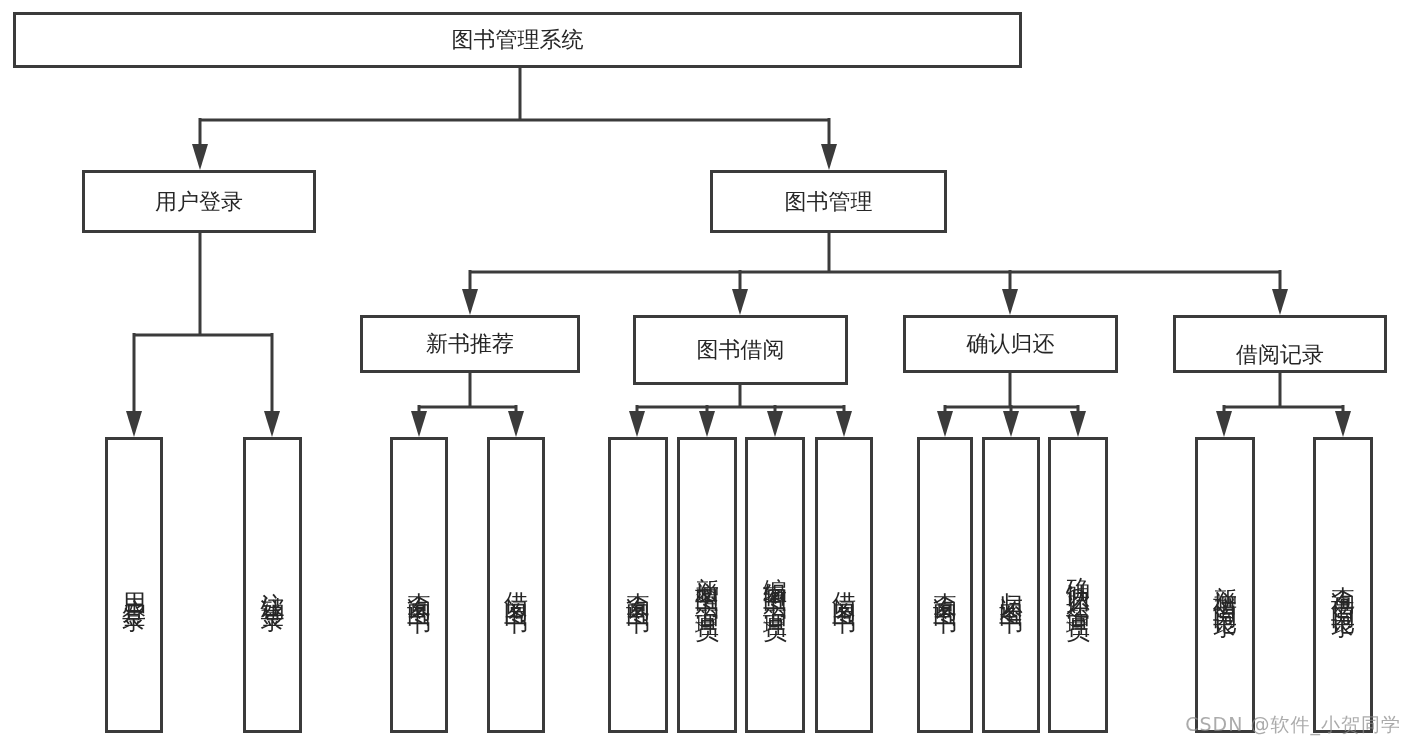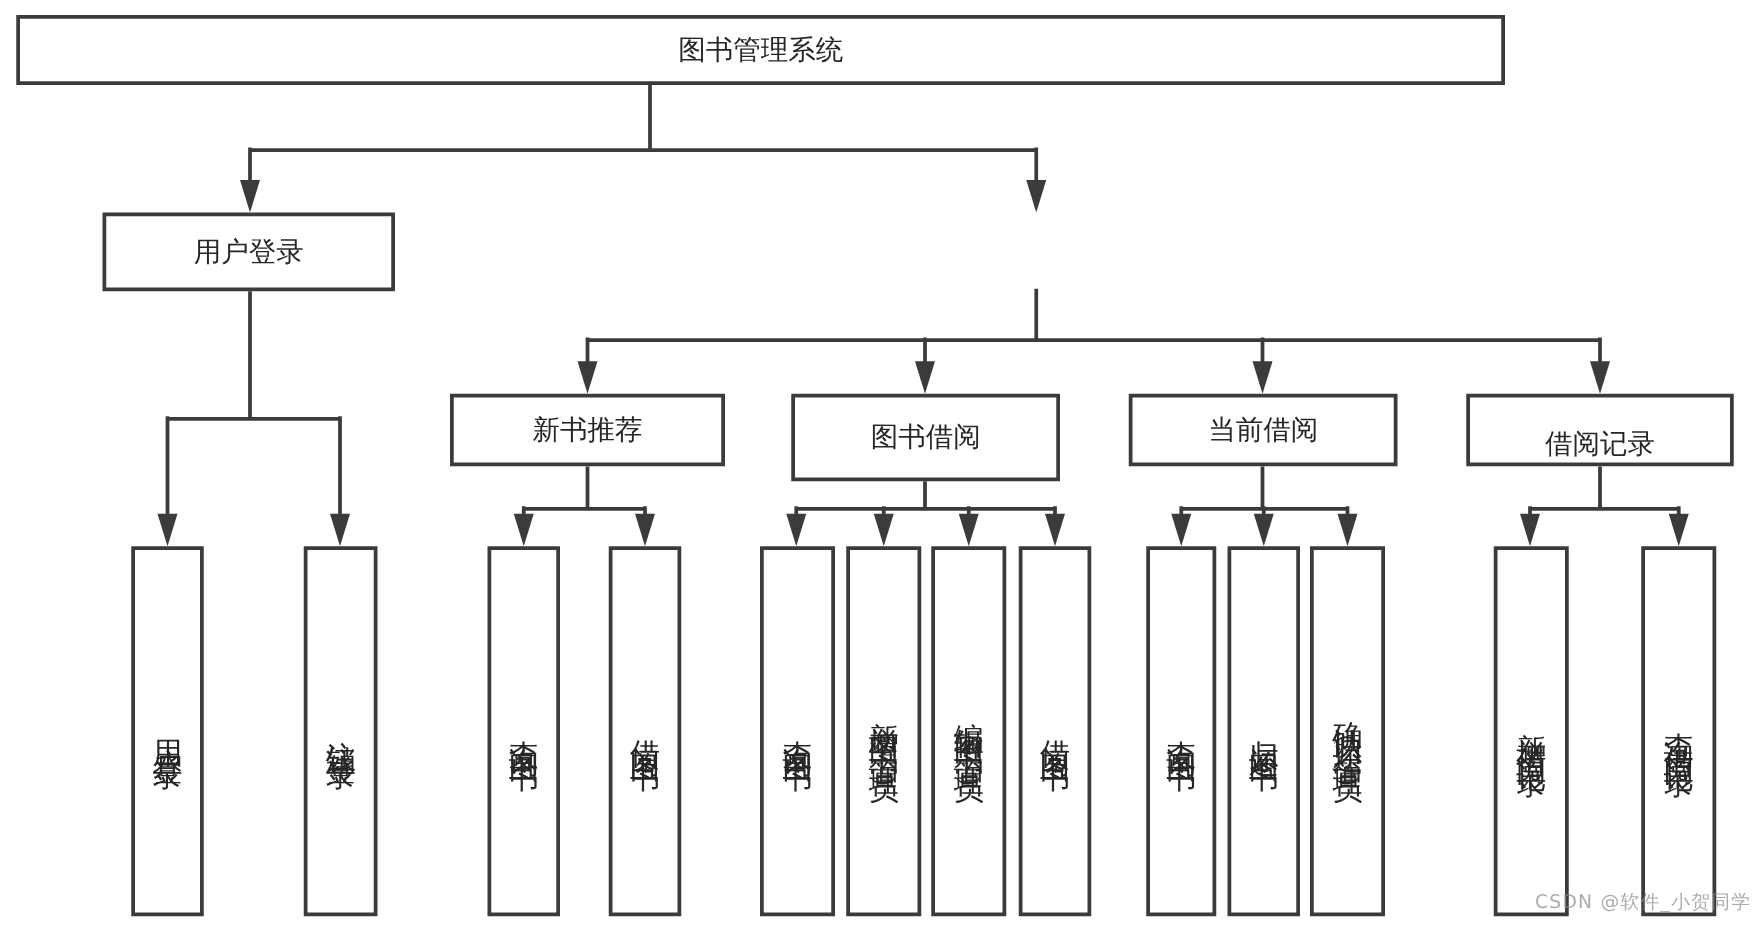--- a/index.html
+++ b/index.html
@@ -42,21 +42,21 @@
     text-orientation: mixed;
     font-size: 24px;
     letter-spacing: 6px;
     line-height: 1;
     white-space: nowrap;
   }
   .watermark {
     position: absolute;
     top: 712px;
     right: 4px;
-    font-size: 15px;
+    font-size: 19px;
     color: rgba(138, 138, 138, 0.72);
     letter-spacing: 1px;
     z-index: 5;
     white-space: nowrap;
   }
 </style>
 </head>
 <body>
 
 <div id="canvas">
@@ -124,36 +124,39 @@
       <polygon points="767,411 783,411 775,437"></polygon>
       <polygon points="836,411 852,411 844,437"></polygon>
       <polygon points="937,411 953,411 945,437"></polygon>
       <polygon points="1003,411 1019,411 1011,437"></polygon>
       <polygon points="1070,411 1086,411 1078,437"></polygon>
       <polygon points="1216,411 1232,411 1224,437"></polygon>
       <polygon points="1335,411 1351,411 1343,437"></polygon>
     </g>
   </svg>
 
-  <div class="hbox" style="left:13px; top:12px; width:1191px; height:56px;">
+  <div class="hbox" style="left:13px; top:12px; width:1009px; height:56px;">
     <span>图书管理系统</span>
   </div>
 
   <div class="hbox" style="left:82px; top:170px; width:234px; height:63px;">
     <span>用户登录</span>
   </div>
+  <div class="hbox" style="left:710px; top:170px; width:237px; height:63px;">
+    <span>图书管理</span>
+  </div>
 
   <div class="hbox" style="left:360px; top:315px; width:220px; height:58px;">
     <span>新书推荐</span>
   </div>
   <div class="hbox" style="left:633px; top:315px; width:215px; height:70px;">
     <span>图书借阅</span>
   </div>
   <div class="hbox" style="left:903px; top:315px; width:215px; height:58px;">
-    <span>当前借阅</span>
+    <span>确认归还</span>
   </div>
   <div class="hbox" style="left:1173px; top:315px; width:214px; height:58px;align-items:flex-end;">
     <span>借阅记录</span>
   </div>
 
   <div class="vbox" style="left:105px; width:58px;">
     <span>用户登录</span>
   </div>
   <div class="vbox" style="left:243px; width:59px;">
     <span>注销登录</span>

